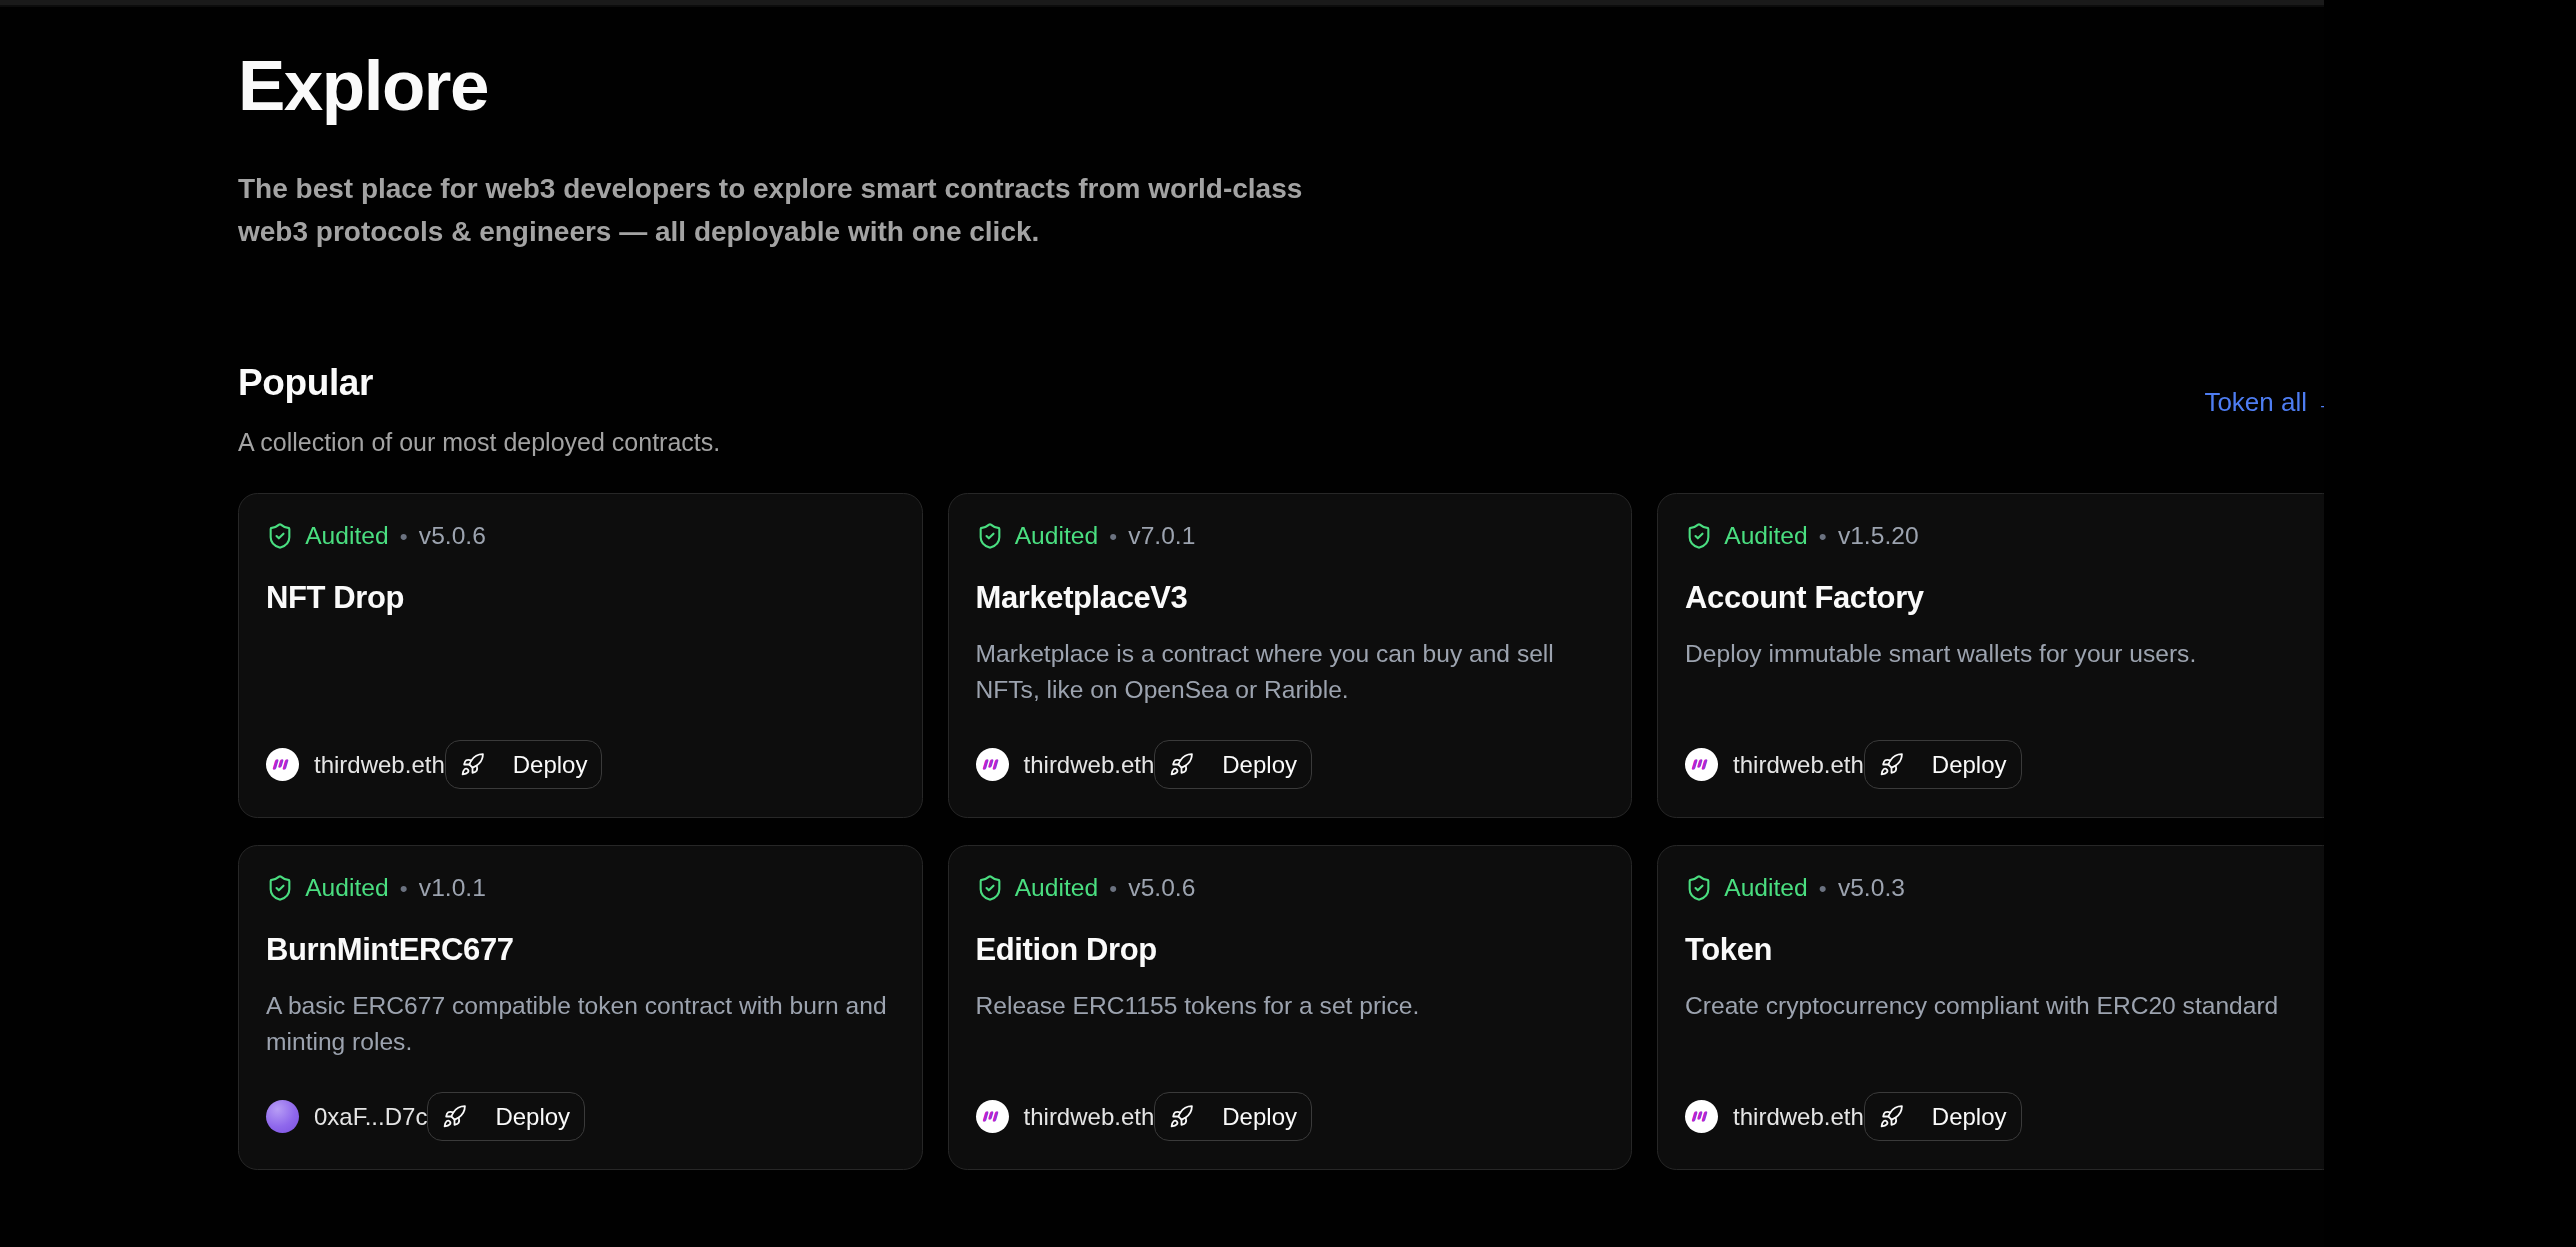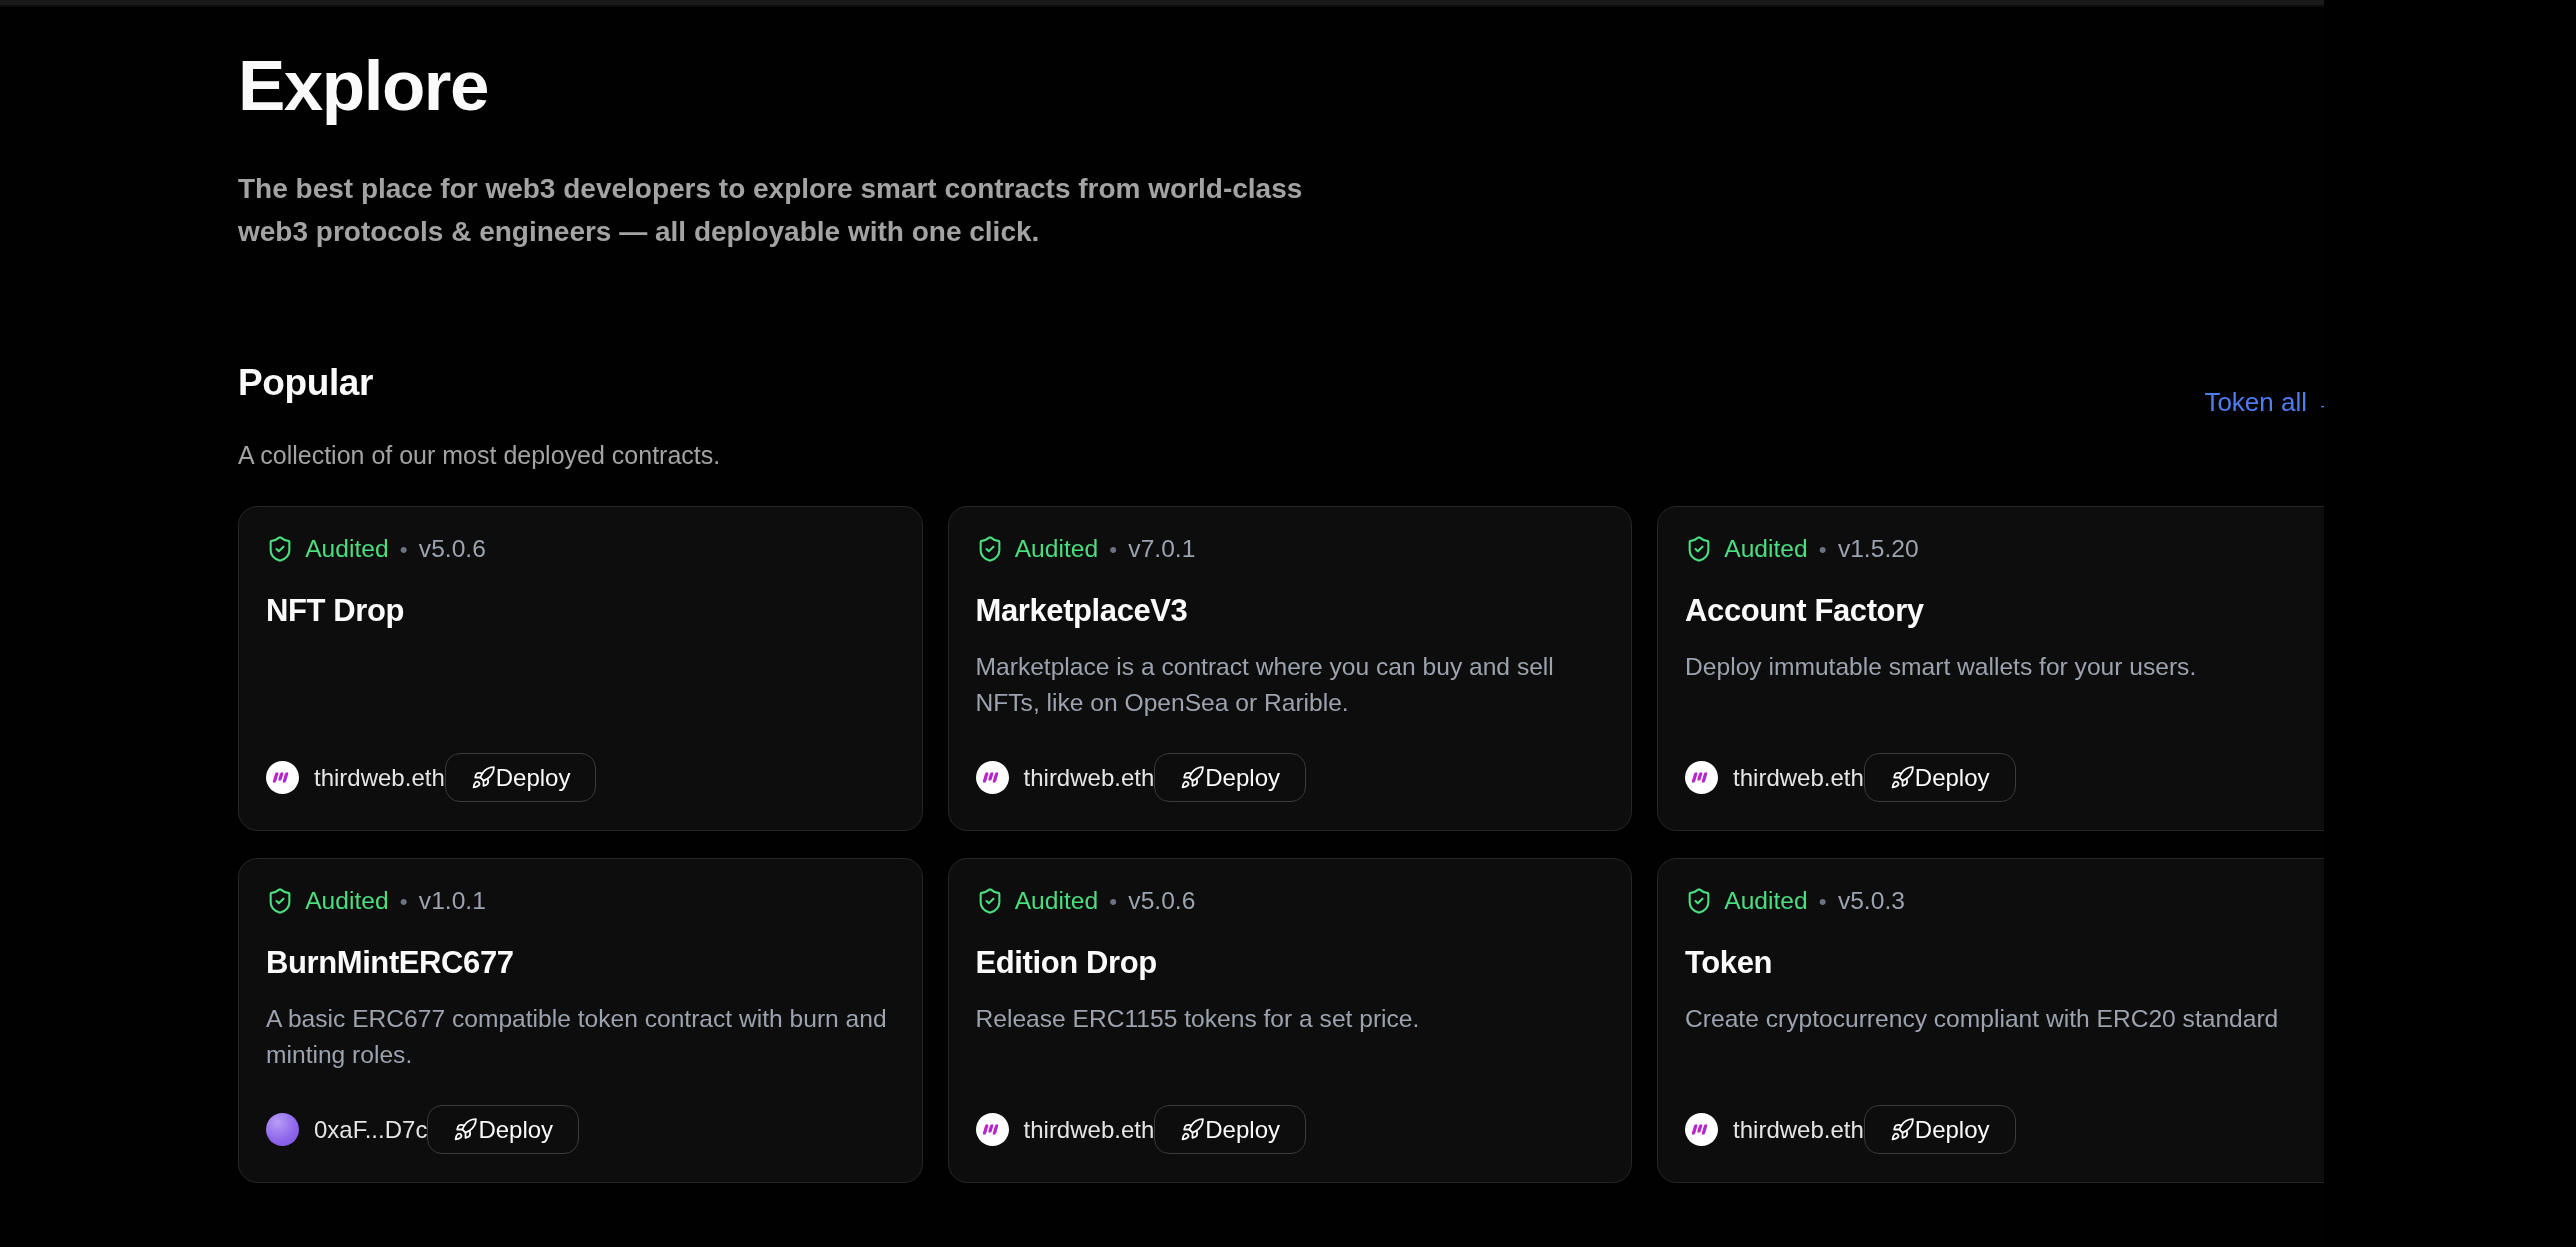--- a/index.html
+++ b/index.html
@@ -45,21 +45,21 @@
     justify-content: space-between;
     align-items: flex-start;
   }
   .section-title {
     color: #fafafa;
     font-size: 37px;
     font-weight: 700;
     letter-spacing: -0.4px;
   }
   .section-subtitle {
-    margin-top: 37px;
+    margin-top: 24px;
     color: #a3a3a3;
     font-size: 25px;
   }
   .view-all {
     margin-top: 25px;
     color: #4e7df2;
     font-size: 26px;
     text-decoration: none;
     display: inline-flex;
     align-items: center;
@@ -124,23 +124,23 @@
   }
   .avatar.thirdweb { background: #ffffff; }
   .avatar.thirdweb svg { width: 22.4px; height: 15px; display: block; }
   .avatar.address {
     background: radial-gradient(circle at 35% 28%, #b79df5 0%, #8f68ec 55%, #7a4fe0 100%);
   }
   .publisher-name { color: #e5e5e5; font-size: 24px; }
   .deploy-btn {
     display: inline-flex;
     align-items: center;
-    gap: 0;
+    gap: 28px;
     height: 49px;
-    padding: 0 25px;
+    padding: 0 14px;
     background: #0d0d0d;
     border: 1.5px solid #3a3a3a;
     border-radius: 15px;
     color: #fafafa;
     font-size: 24px;
     font-family: inherit;
     cursor: pointer;
   }
   .deploy-btn .rocket { width: 25px; height: 25px; display: block; }
   .annotation-arrow {

